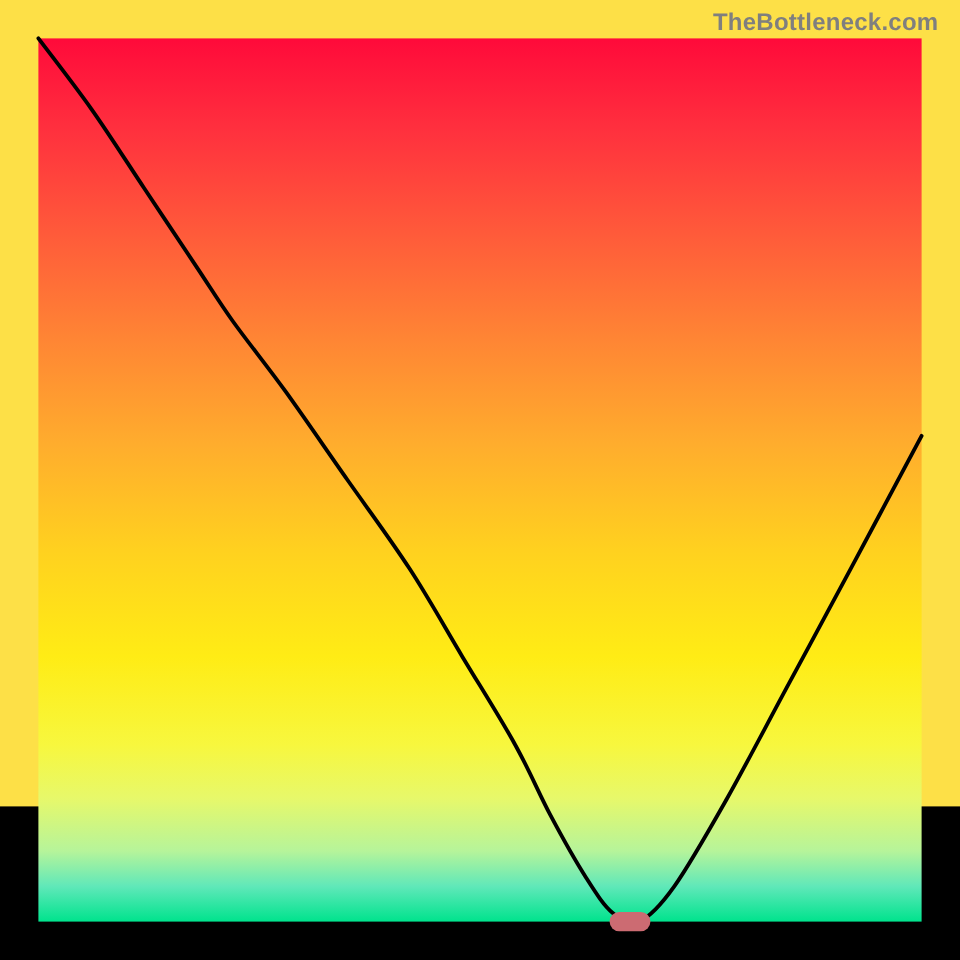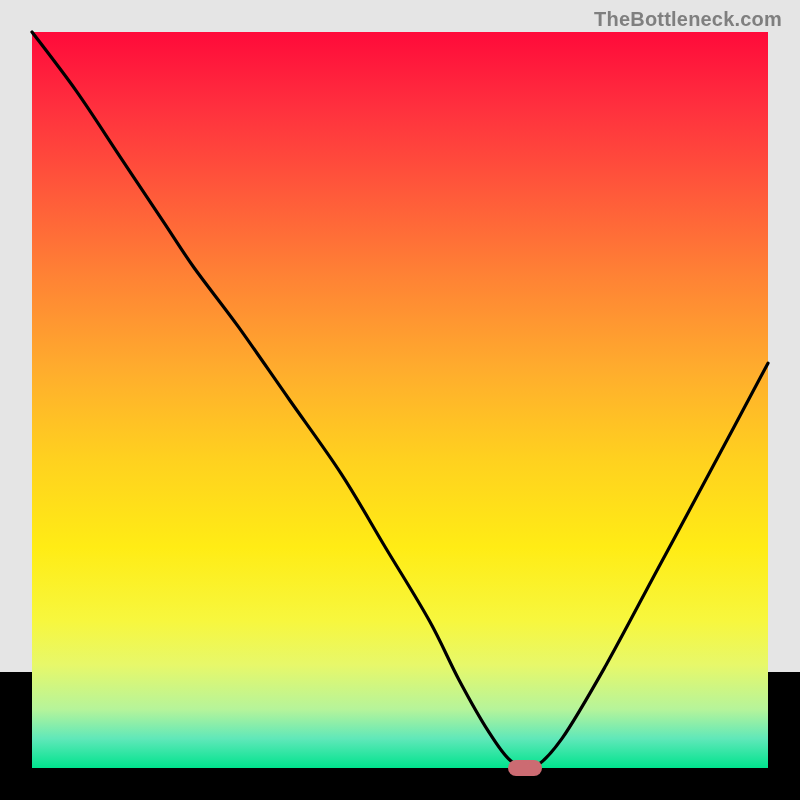--- a/index.html
+++ b/index.html
@@ -9,21 +9,21 @@
     height: 800px;
     background: #000;
     overflow: hidden;
   }
   .frame {
     position: absolute;
     top: 0;
     left: 0;
     width: 800px;
     height: 672px;
-    background: #e5e5e5;
+    background: #fde047;
   }
   .gradient-area {
     position: absolute;
     top: 32px;
     left: 32px;
     width: 736px;
     height: 736px;
     
     background: linear-gradient(
       to bottom,

